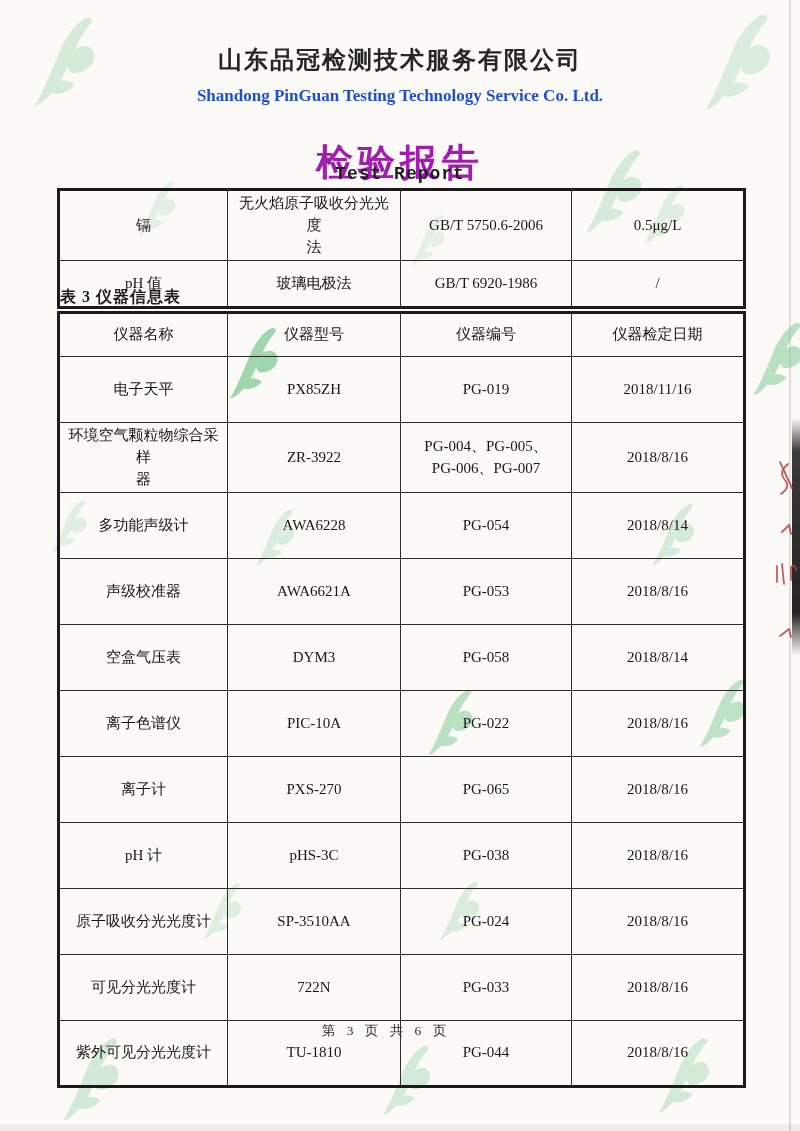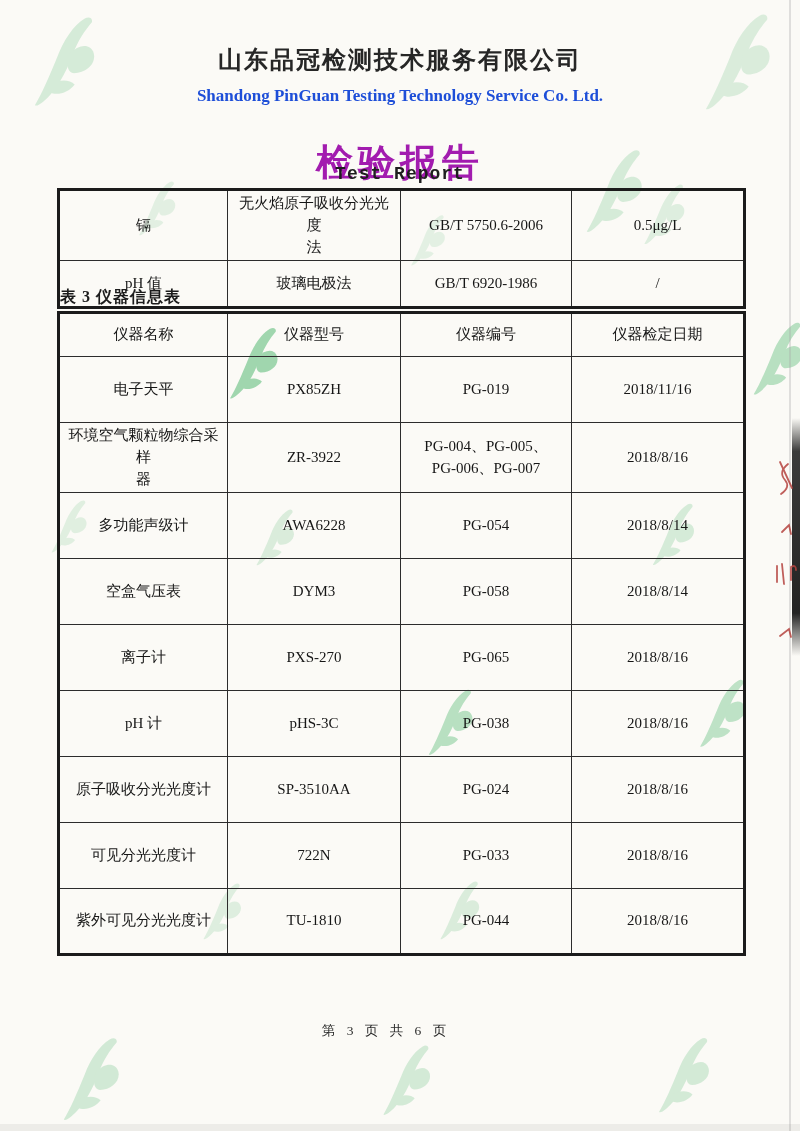--- a/index.html
+++ b/index.html
@@ -189,24 +189,36 @@
 PG-006、PG-007</td>
           <td>2018/8/16</td>
         </tr>
         <tr>
           <td>多功能声级计</td>
           <td>AWA6228</td>
           <td>PG-054</td>
           <td>2018/8/14</td>
         </tr>
         <tr>
+          <td>声级校准器</td>
+          <td>AWA6621A</td>
+          <td>PG-053</td>
+          <td>2018/8/16</td>
+        </tr>
+        <tr>
           <td>空盒气压表</td>
           <td>DYM3</td>
           <td>PG-058</td>
           <td>2018/8/14</td>
+        </tr>
+        <tr>
+          <td>离子色谱仪</td>
+          <td>PIC-10A</td>
+          <td>PG-022</td>
+          <td>2018/8/16</td>
         </tr>
         <tr>
           <td>离子计</td>
           <td>PXS-270</td>
           <td>PG-065</td>
           <td>2018/8/16</td>
         </tr>
         <tr>
           <td>pH 计</td>
           <td>pHS-3C</td>

